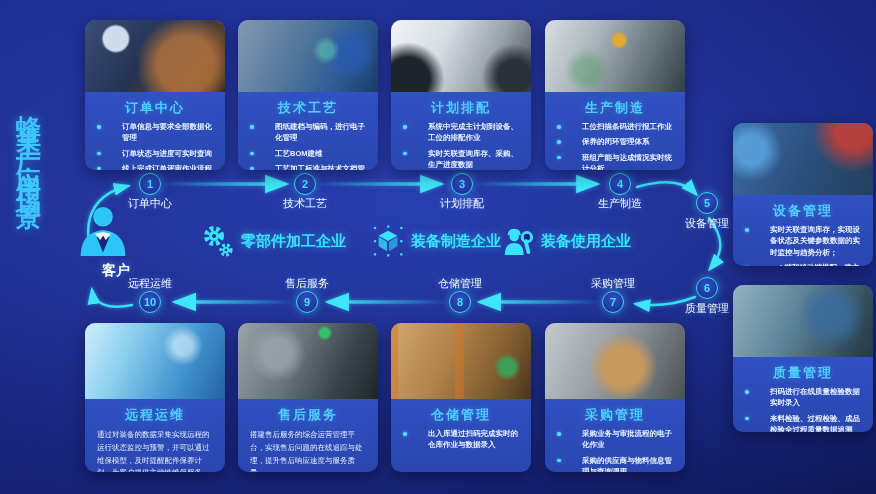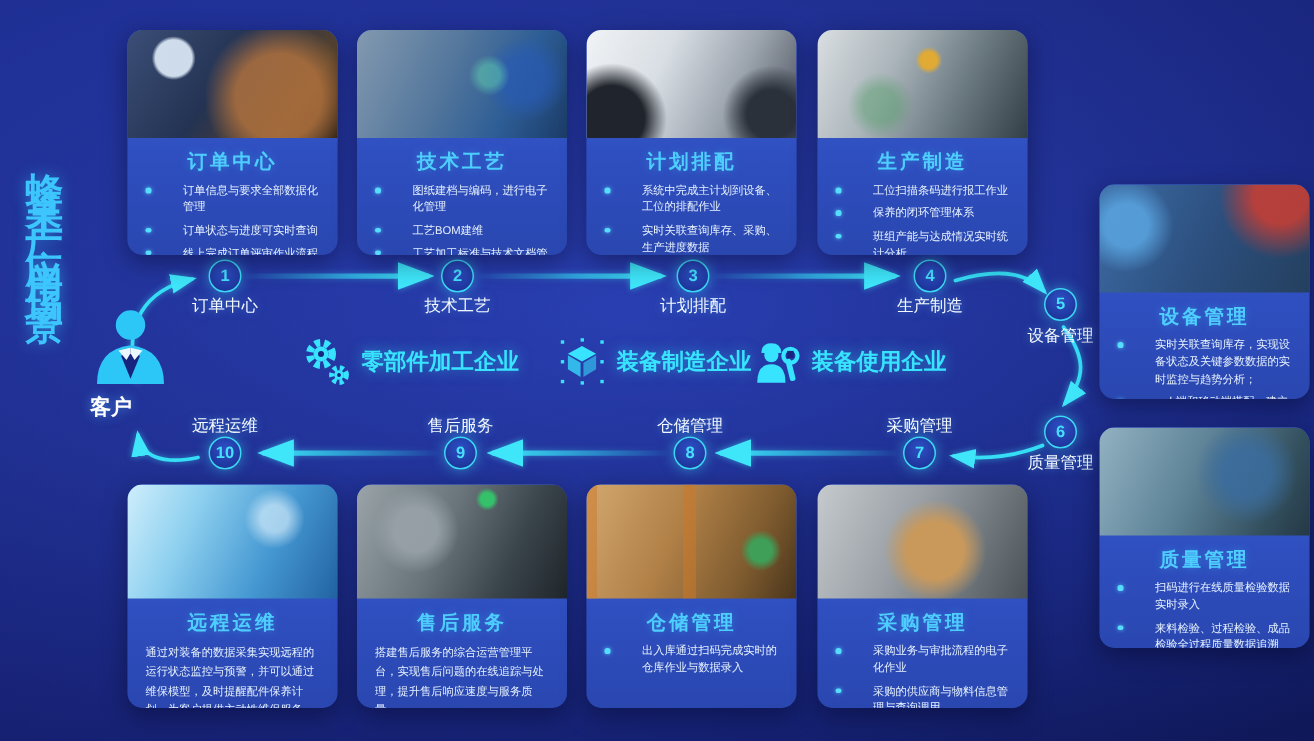--- a/index.html
+++ b/index.html
@@ -21,21 +21,21 @@
   .card{
     position:absolute;width:140px;border-radius:10px;overflow:hidden;
     background:linear-gradient(180deg,#3f66da 0%,#2f4fc0 55%,#2a47b0 100%);
     box-shadow:0 5px 16px rgba(0,0,25,.4);
   }
   .photo{height:72px;width:100%;}
   .card h3{margin:7px 4px 4px;text-align:center;font-size:13px;font-weight:bold;
     color:#4ecdff;letter-spacing:2px;text-shadow:0 0 6px rgba(70,200,255,.35);}
   .bullets{list-style:none;margin:2px 0 8px;padding:0 9px 0 12px;}
   .bullets li{position:relative;padding-left:25px;font-size:7.5px;line-height:1.5;
-    color:#e6f2ff;margin-bottom:4px;}
+    color:#e6f2ff;margin-bottom:4px;font-weight:bold;}
   .bullets li::before{content:"";position:absolute;left:0;top:4px;width:3.5px;height:3.5px;
     border-radius:50%;background:#56dcff;box-shadow:0 0 3px rgba(86,220,255,.8);}
   .cardtext{font-size:7.5px;line-height:1.7;color:#e6f2ff;padding:1px 12px 10px;}
   
   .ph-order{background:
     radial-gradient(circle at 22% 26%, rgba(215,228,242,.95) 0 10%, transparent 12%),
     radial-gradient(circle at 72% 62%, rgba(182,116,62,.8) 0 26%, transparent 45%),
     linear-gradient(125deg,#3b4e76 0%,#243353 45%,#54412c 78%,#2a2016 100%);}
   .ph-tech{background:
     radial-gradient(circle at 63% 42%, rgba(95,205,175,.55) 0 7%, transparent 14%),
@@ -76,21 +76,21 @@
     border:1.5px solid #3cd9f6;color:#45e0fb;font-size:11px;font-weight:bold;
     display:flex;align-items:center;justify-content:center;
     background:radial-gradient(circle at 50% 35%, #2d4fc4, #1a2e90);
     box-shadow:0 0 9px rgba(60,217,246,.5);box-sizing:border-box;
   }
   .steplabel{position:absolute;width:70px;text-align:center;font-size:11px;
     color:#f4f9ff;text-shadow:0 0 6px rgba(90,185,255,.55);}
   .ent{position:absolute;display:flex;align-items:center;gap:7px;
     color:#37e3ff;font-size:15px;font-weight:bold;
     text-shadow:0 0 9px rgba(55,227,255,.5);}
-  .customer{position:absolute;left:60px;top:206px;width:70px;text-align:left;}
+  .customer{position:absolute;left:60px;top:206px;width:70px;text-align:right;}
   .customer .clabel{margin-top:2px;font-size:14px;font-weight:bold;color:#fff;
     text-shadow:0 0 7px rgba(90,185,255,.6);}
   .overlay{position:absolute;left:0;top:0;
     filter:drop-shadow(0 0 2px rgba(64,224,250,.55));}
 </style>
 </head>
 <body>
 
 <div id="stage">
 

